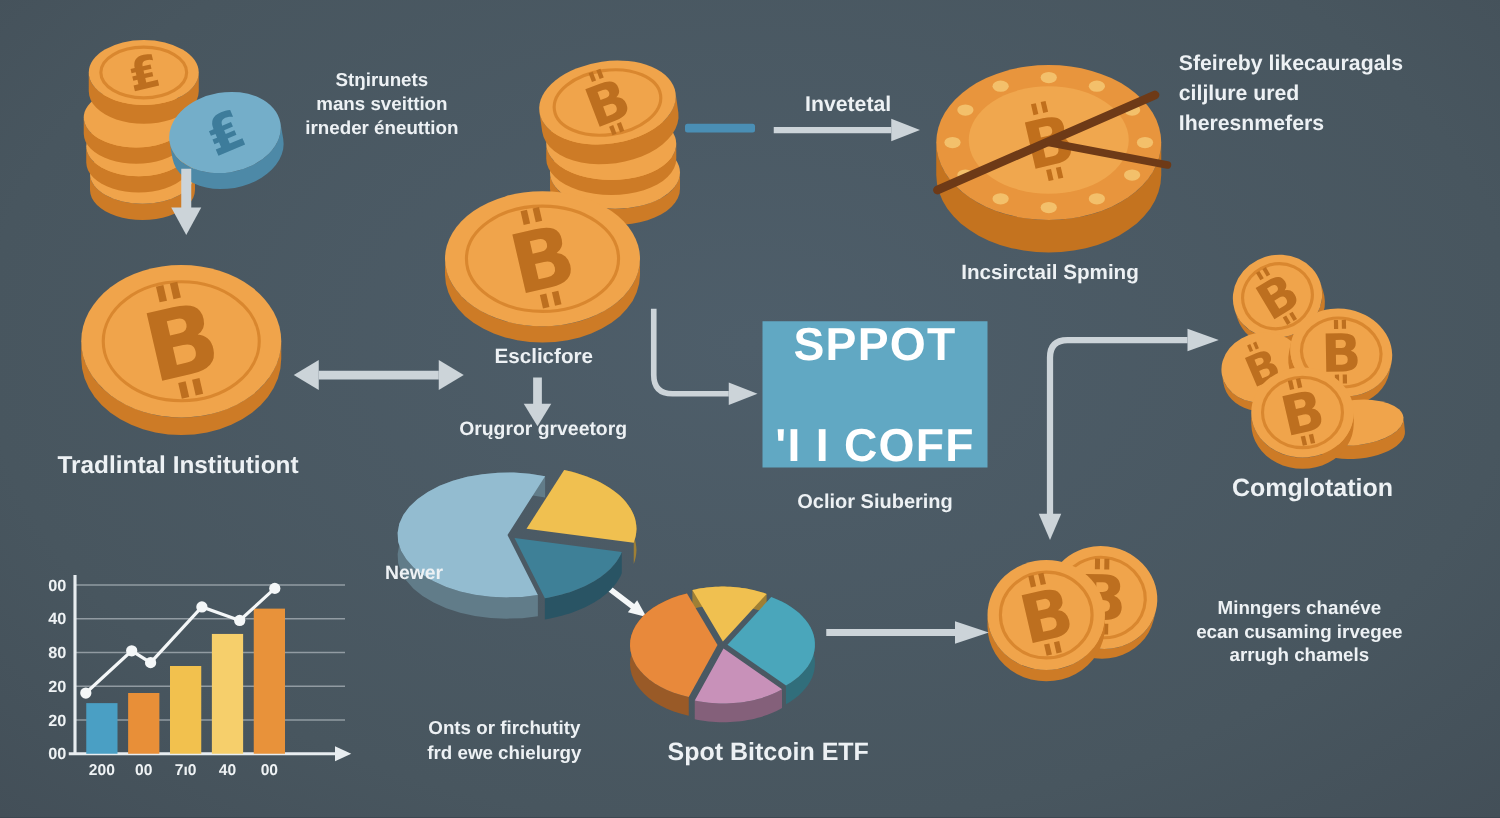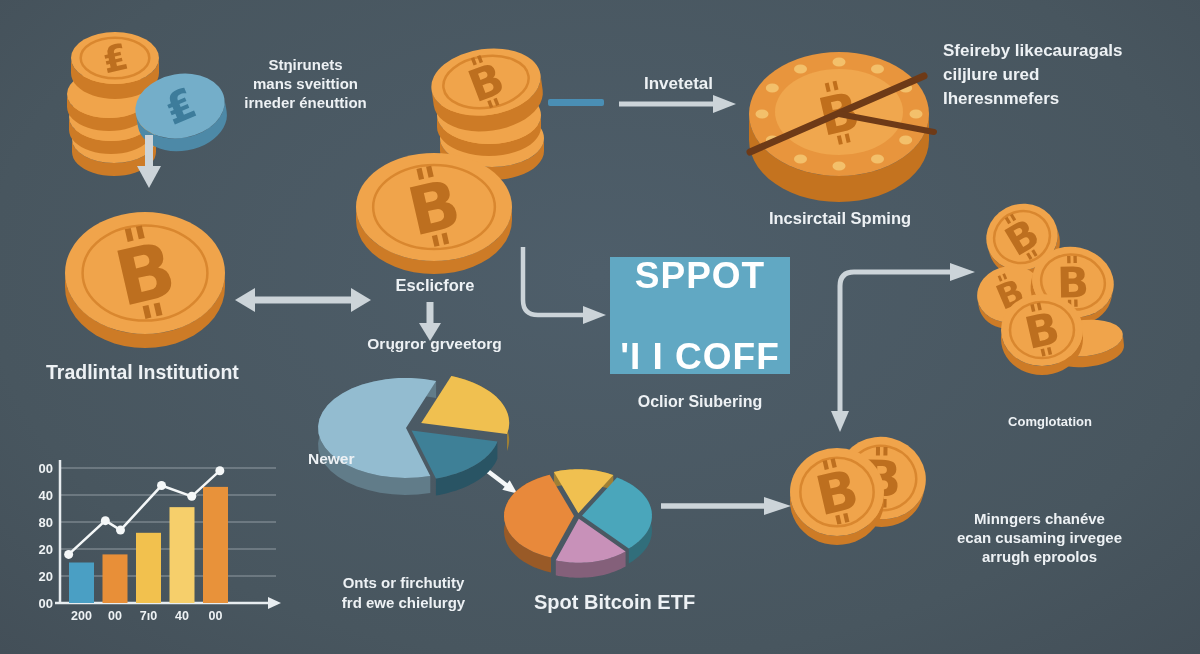--- a/index.html
+++ b/index.html
@@ -285,25 +285,25 @@
   <div class="lbl w7 nw" style="left:46px;top:361px;font-size:19.5px;">Tradlintal Institutiont</div>
   <div class="lbl ctr w7" style="left:380px;top:276px;width:110px;font-size:16.5px;">Esclicfore</div>
   <div class="lbl ctr w6" style="left:352px;top:335px;width:165px;font-size:15.5px;">Orųgror grveetorg</div>
 
   <div class="bluebox" style="left:610px;top:257px;width:180px;height:117px;background:#61a8c3;gap:34px;">
     <span>SPPOT</span>
     <span>'I I COFF</span>
   </div>
 
   <div class="lbl ctr w6" style="left:612px;top:393px;width:176px;font-size:16px;">Oclior Siubering</div>
-  <div class="lbl ctr w7" style="left:970px;top:380px;width:160px;font-size:13px;margin-top:34px;">Comglotation</div>
+  <div class="lbl ctr w7" style="left:970px;top:380px;width:160px;font-size:20px;">Comglotation</div>
   <div class="lbl w6 nw" style="left:272px;top:450px;font-size:15.5px;margin-left:36px;">Newer</div>
   <div class="lbl ctr w6" style="left:326px;top:573px;width:155px;font-size:15px;line-height:20px;">
     <span>Onts or firchutity</span><br>
     <span>frd ewe chielurgy</span>
   </div>
   <div class="lbl w7 nw" style="left:534px;top:591px;font-size:20px;">Spot Bitcoin ETF</div>
-  <div class="lbl ctr w6" style="left:952px;top:477px;width:175px;font-size:15px;line-height:19px;margin-top:32px;">
+  <div class="lbl ctr w6" style="left:952px;top:477px;width:175px;font-size:15px;line-height:19px;">
     <span>Minngers chanéve</span><br>
     <span>ecan cusaming irvegee</span><br>
-    <span>arrugh eproolos</span>
+    <span>arrugh chamels</span>
   </div>
 </div>
 
 </body></html>

